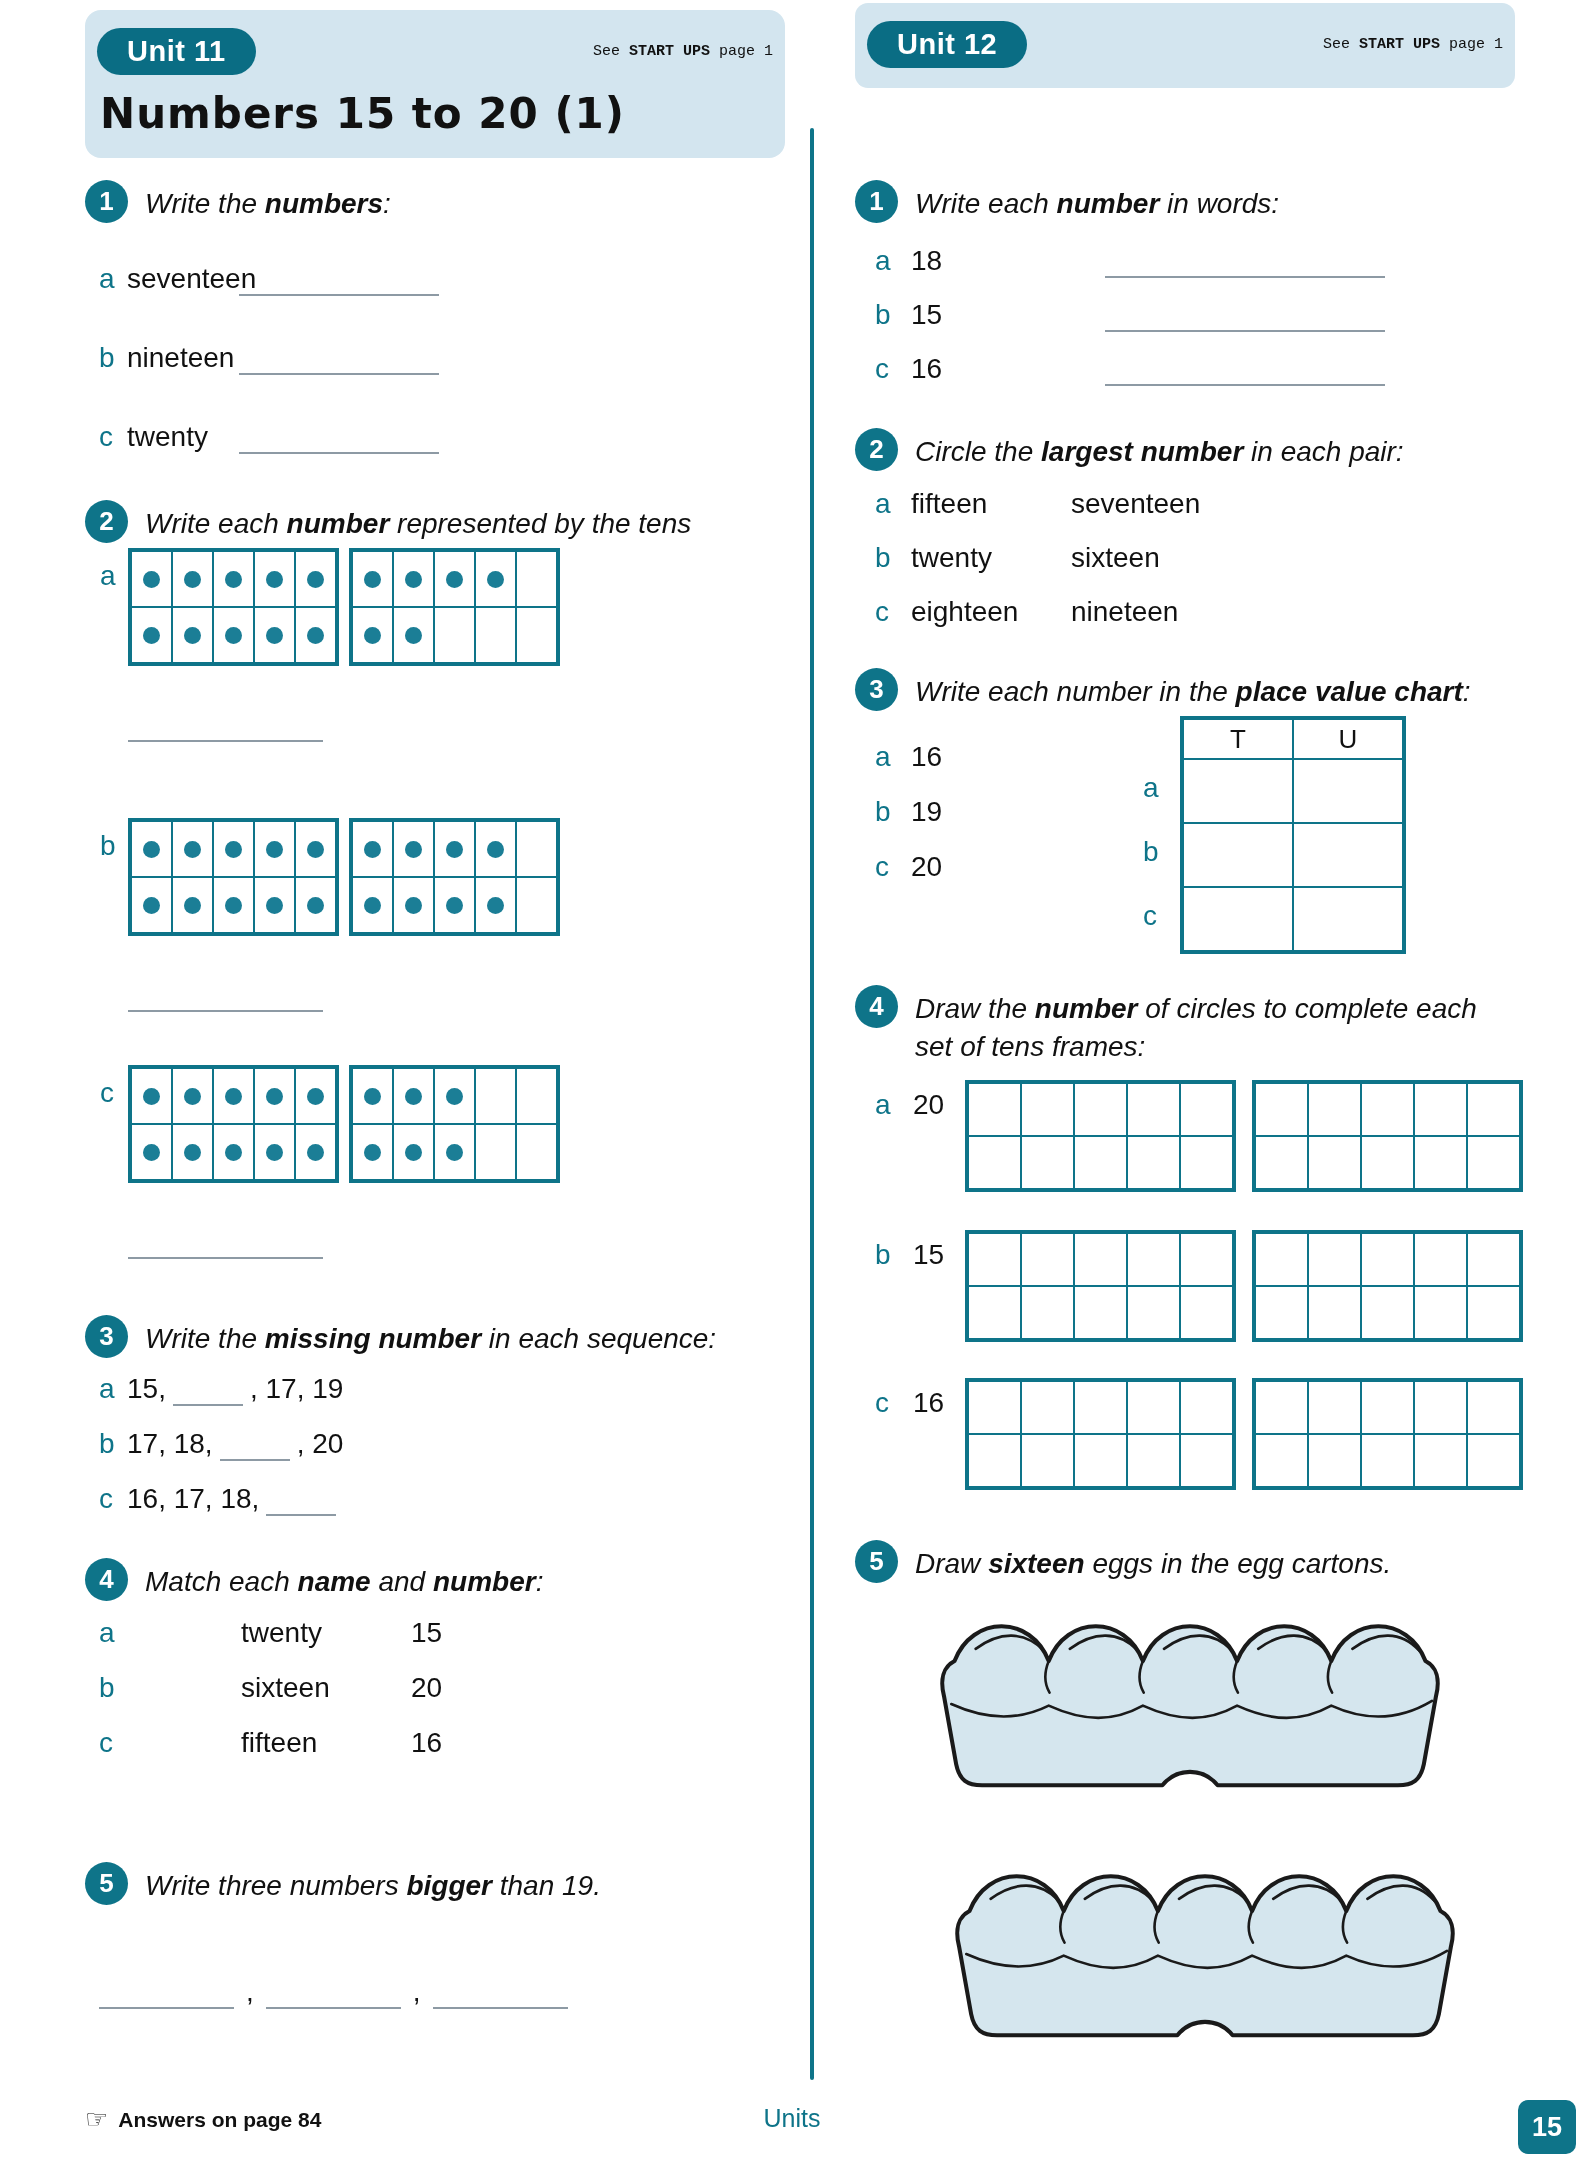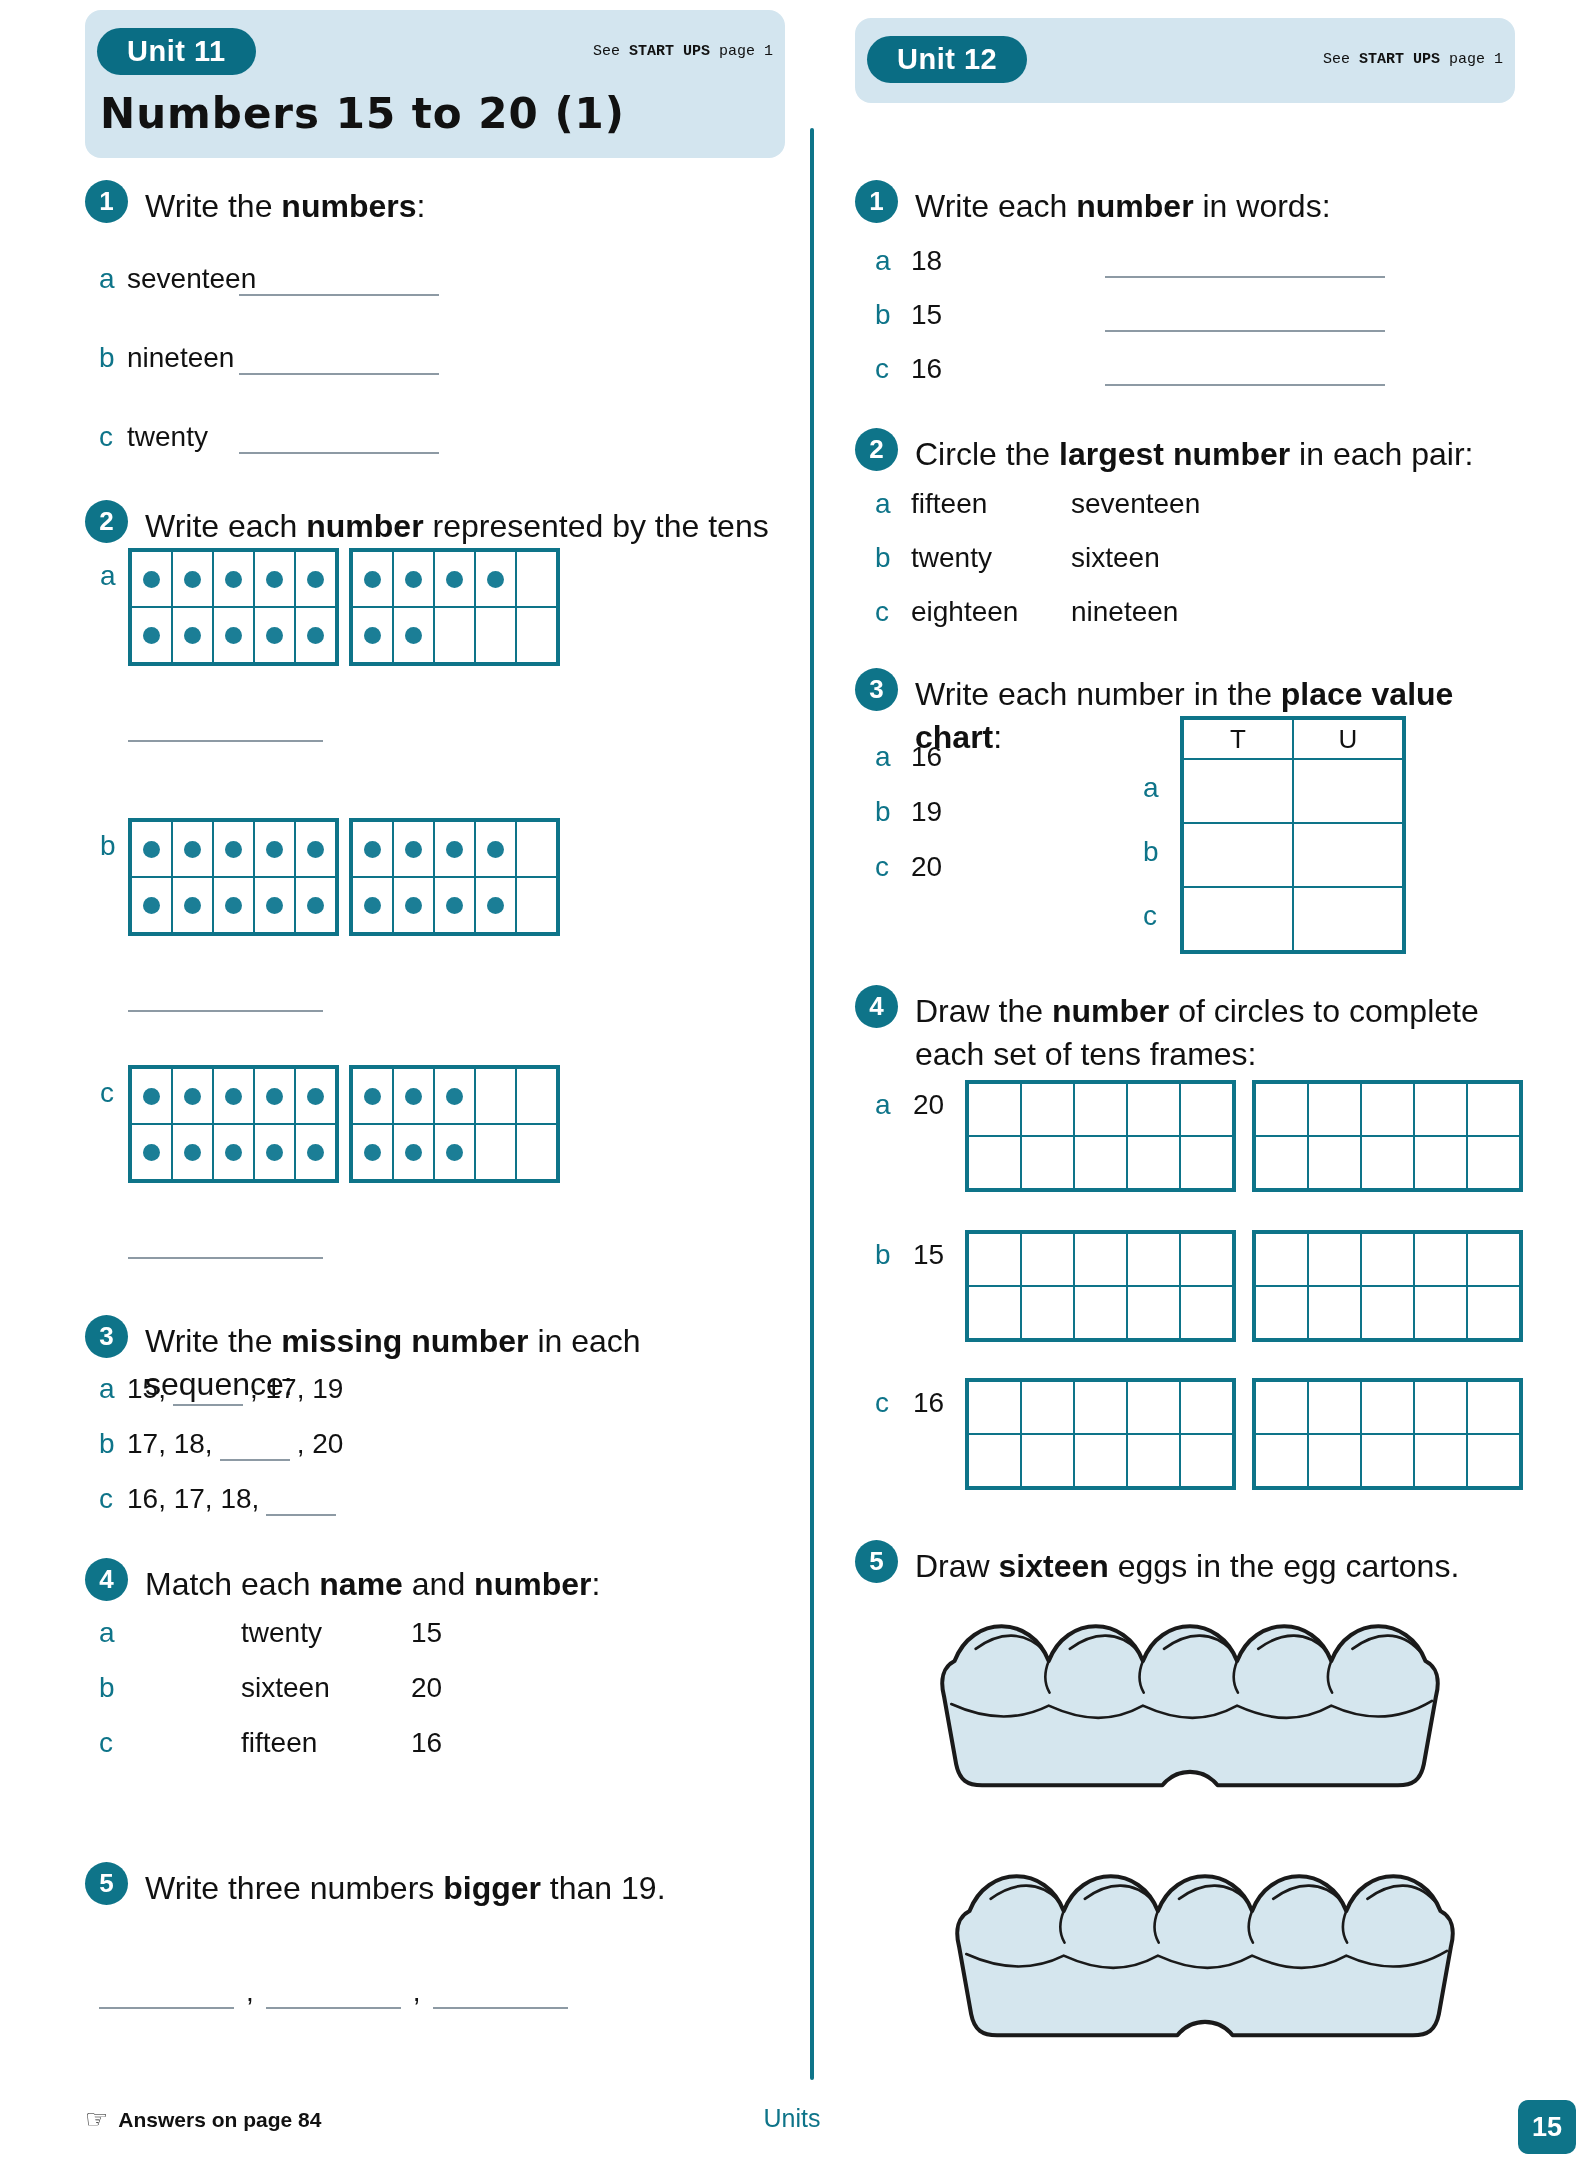--- a/index.html
+++ b/index.html
@@ -19,21 +19,21 @@
   .band-top{display:flex;justify-content:space-between;align-items:center;}
   .badge{background:var(--accent-dark);color:#fff;font-weight:bold;font-size:29px;padding:7px 30px;
          border-radius:26px;letter-spacing:.5px;}
   .see-note{font-size:15px;font-family:Liberation Mono, monospace;}
   .title{margin:14px 3px 0;font-size:42px;font-weight:800;letter-spacing:1px;
          font-family:"DejaVu Sans","Liberation Sans",sans-serif;}
 
   .q{position:absolute;left:0;display:flex;gap:17px;align-items:flex-start;}
   .qnum{flex:none;width:43px;height:43px;border-radius:50%;background:var(--accent);color:#fff;
         font-weight:bold;font-size:26px;display:flex;align-items:center;justify-content:center;}
-  .qtext{font-size:32px;line-height:1.35;padding-top:5px;}
+  .qtext{font-size:28px;line-height:1.35;padding-top:5px;font-style:italic;}
 
   .row{position:absolute;display:flex;align-items:flex-end;font-size:28px;line-height:1.2;}
   .lab{color:var(--accent);flex:none;}
   .blank{display:inline-block;border-bottom:2px solid var(--blank);}
 
   .frames-row{position:absolute;display:flex;gap:10px;}
   .tframe{display:grid;border:3px solid var(--accent);background:#fff;}
   .tf-small{grid-template-columns:repeat(5,41px);grid-auto-rows:56px;}
   .tf-big{grid-template-columns:repeat(5,53px);grid-auto-rows:53px;}
   .tf-cell{border:1px solid var(--accent);display:flex;align-items:center;justify-content:center;}
@@ -341,21 +341,21 @@
       <span style="margin:0 12px;">,</span>
       <span class="blank" style="width:135px;height:32px;"></span>
     </div>
 
   </section>
 
   <div class="divider"></div>
 
   <section class="col col-right">
 
-    <header class="band" style="top:18px;">
+    <header class="band" style="top:3px;border-radius:13px;">
       <div class="band-top">
         <div class="badge">Unit 12</div>
         <div class="see-note"><span>See </span><b>START UPS</b><span> page 1</span></div>
       </div>
     </header>
 
     <div class="q" style="top:180px;">
       <span class="qnum">1</span>
       <span class="qtext"><span>Write each </span><b>number</b><span> in words:</span></span>
     </div>

